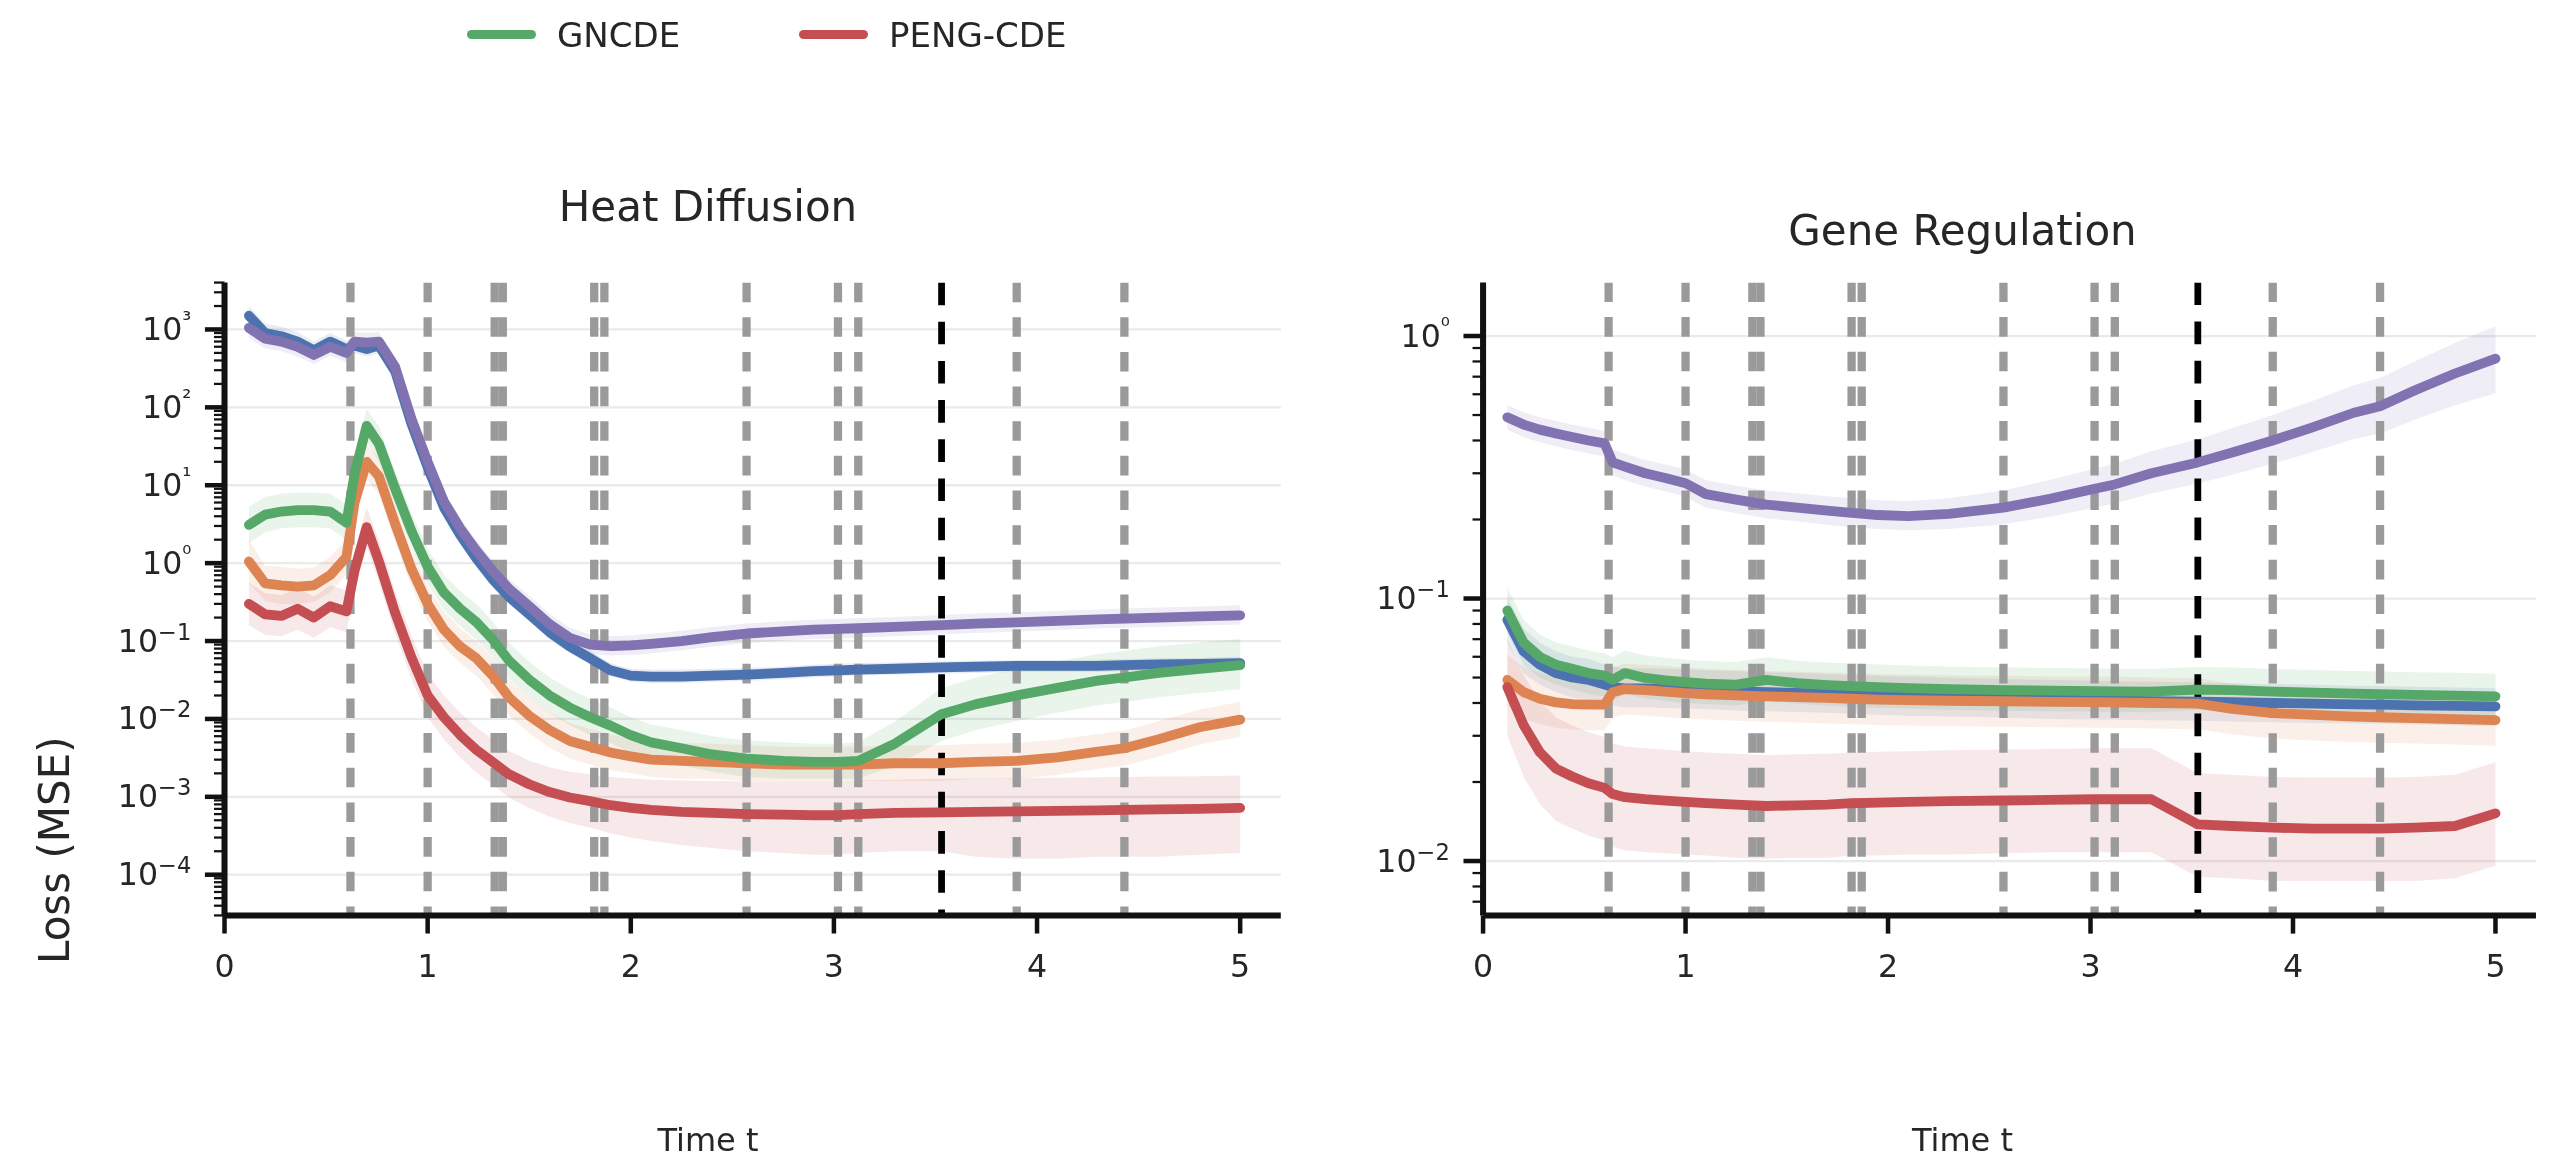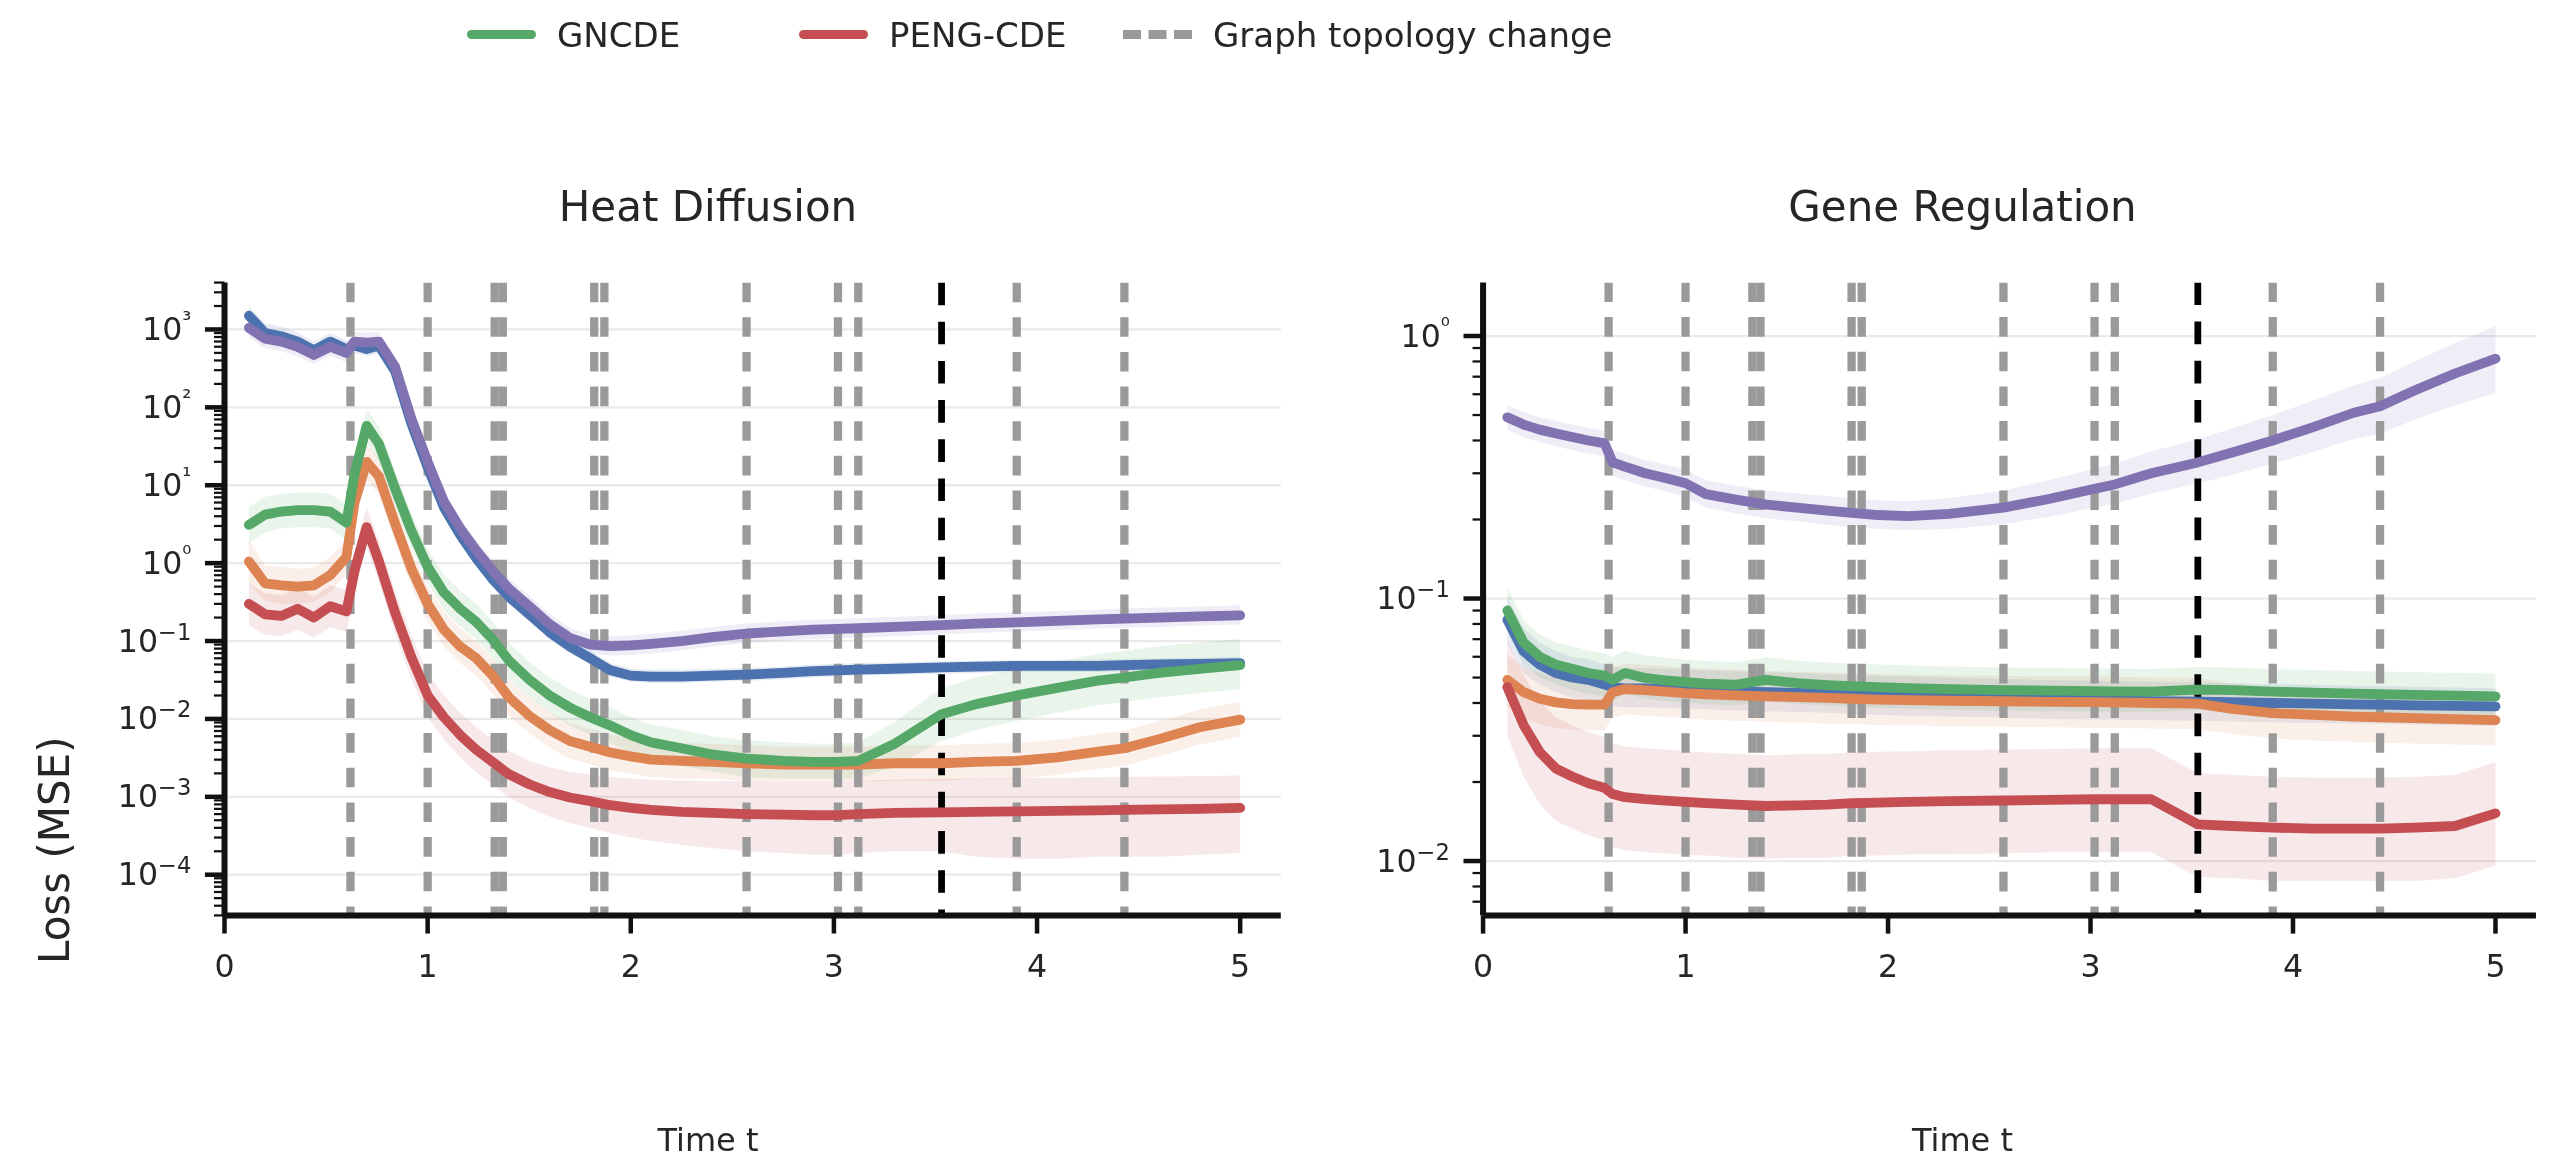--- a/index.html
+++ b/index.html
@@ -17,21 +17,21 @@
                         box-sizing:border-box;background:none;}
   .legend-label{font-size:34px;line-height:1;color:#262626;white-space:nowrap;}
 
   
   .panel{position:absolute;top:143px;height:1022px;}
   #panel-left{left:0;width:1326px;}
   #panel-right{left:1281px;width:1295px;}
   .panel-title{position:absolute;top:39px;left:0;width:100%;text-align:center;
                font-size:42px;color:#262626;}
   #panel-left .panel-title{padding-left:90px;box-sizing:border-box;}
-  #panel-right .panel-title{padding-left:68px;box-sizing:border-box;}
+  #panel-right .panel-title{padding-left:68px;box-sizing:border-box;margin-top:24px;}
   .axis-title-x{position:absolute;bottom:6px;left:0;width:100%;text-align:center;
                 font-size:32px;color:#262626;}
   #panel-left .axis-title-x{padding-left:90px;box-sizing:border-box;}
   #panel-right .axis-title-x{padding-left:68px;box-sizing:border-box;}
   .axis-title-y{position:absolute;font-size:42px;color:#262626;
                 transform:rotate(-90deg);transform-origin:left top;white-space:nowrap;}
   #panel-left .axis-title-y{left:30px;top:821px;}
   #panel-right .axis-title-y{left:1290px;top:821px;}
   svg{display:block;}
   .tick-text{font-size:42px;fill:#262626;font-family:"DejaVu Sans","Liberation Sans",sans-serif;}
@@ -44,24 +44,20 @@
 
   <div id="legend">
     <div class="legend-grid">
       <div class="legend-entry">
         <span class="legend-swatch" style="background:#55A868"></span>
         <span class="legend-label">GNCDE</span>
       </div>
       <div class="legend-entry">
         <span class="legend-swatch" style="background:#C44E52"></span>
         <span class="legend-label">PENG-CDE</span>
-      </div>
-      <div class="legend-entry">
-        <span class="legend-swatch dashed"></span>
-        <span class="legend-label">Graph topology change</span>
       </div>
     </div>
   </div>
 
   <div class="panel" id="panel-left">
     <div class="panel-title">Heat Diffusion</div>
     <div class="axis-title-y">Loss (MSE)</div>
     <div class="axis-title-x"><span>Time t</span></div>
     <svg id="svg-left" width="1326" height="1022" viewBox="0 0 1760 1356">
         <line x1="298" x2="1700" y1="970.9419744229565" y2="970.9419744229565" stroke="#EAEAEA" stroke-width="3"></line>

